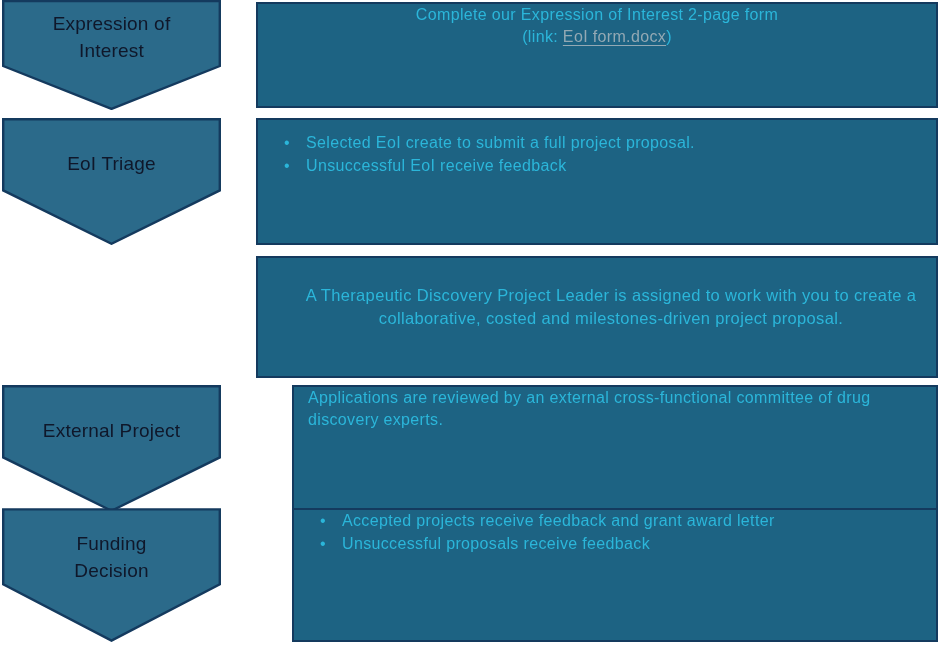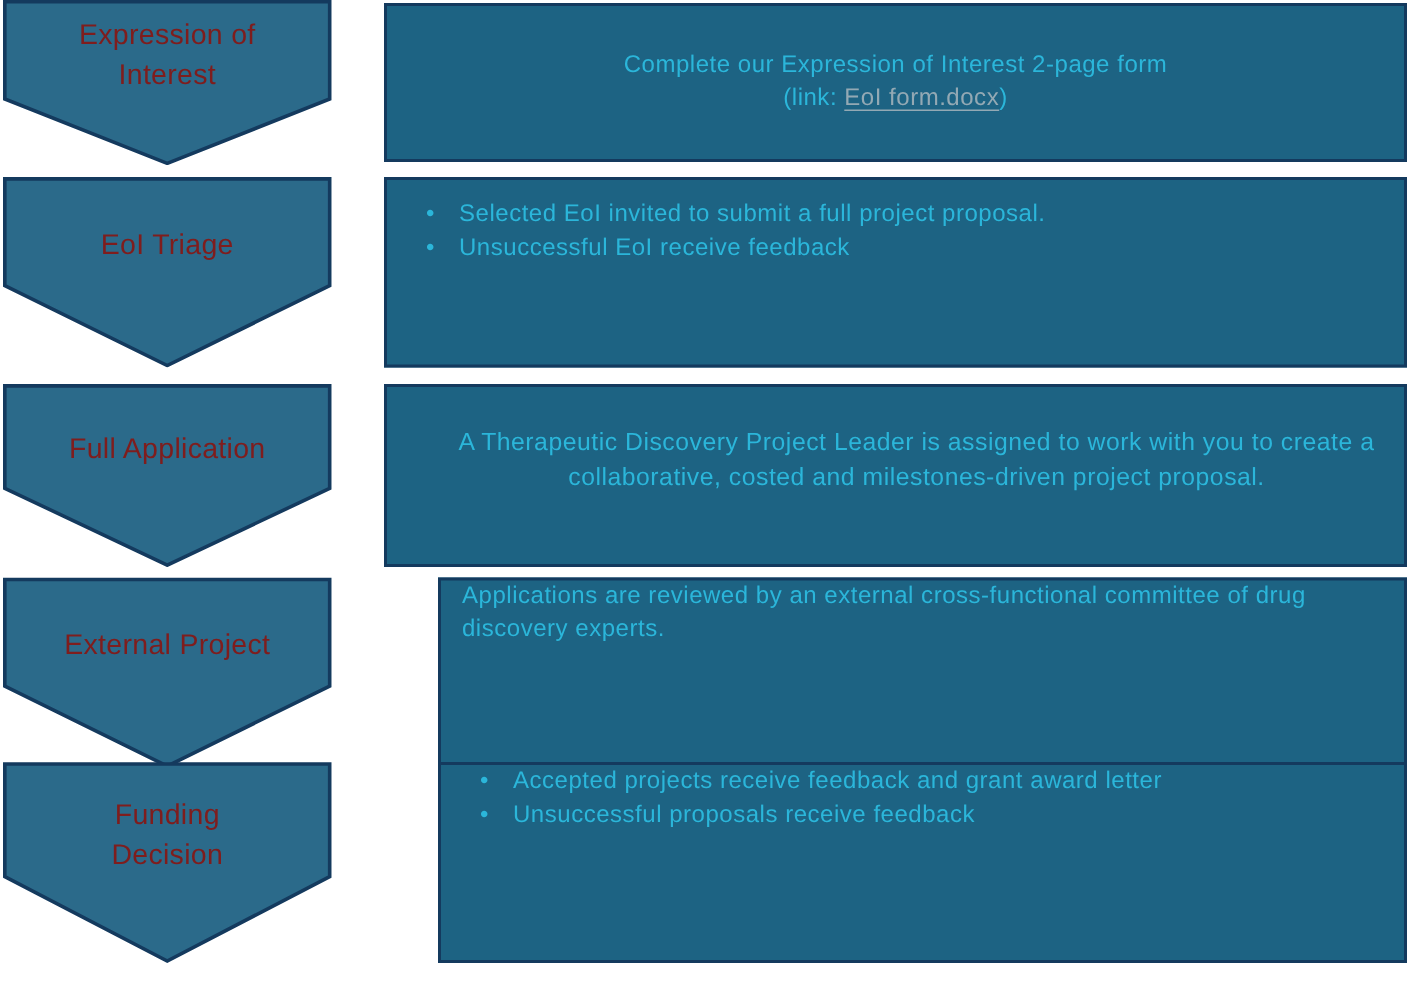--- a/index.html
+++ b/index.html
@@ -14,30 +14,30 @@
   .row3{top:256px;height:122px;}
   .row4{top:385px;height:127px;}
   .row5{top:508px;height:134px;}
 
   
   .arrow{position:absolute;left:1px;top:0;width:221px;height:100%;}
   .arrow svg{position:absolute;inset:0;width:100%;height:100%;display:block;}
   .arrow-label{
     position:absolute;inset:0;display:flex;align-items:center;justify-content:center;
     padding:0 36px 16% 36px;text-align:center;
-    color:#7f1d1d;font-size:19px;line-height:1.45;letter-spacing:.2px;
+    color:#0f172a;font-size:19px;line-height:1.45;letter-spacing:.2px;
   }
 
   
   .box{
     position:absolute;left:256px;right:1px;top:0;bottom:0;
     background:#1d6383;border:2px solid #143a5e;box-sizing:border-box;
     color:#2bb6da;font-size:16px;line-height:22px;letter-spacing:.35px;
   }
-  .box-center{display:flex;flex-direction:column;align-items:center;justify-content:center;text-align:center;}
+  .box-center{display:flex;flex-direction:column;align-items:center;text-align:center;}
   .row1 .box{top:2px;bottom:2px;}
   .row3 .box{justify-content:flex-start;padding-top:26px;font-size:16.5px;line-height:23px;padding-left:28px;}
   .box-left{padding:12px 14px;}
   .box-vcenter{display:flex;flex-direction:column;justify-content:flex-start;padding:0 14px;margin-left:36px;}
   .para{margin:0 0 24px 0;}
   .bullets{margin:0;padding:0;list-style:none;}
   .bullets li{display:flex;margin:0 0 1px 0;}
   .dot{width:22px;flex:0 0 22px;padding-left:12px;box-sizing:content-box;}
   .link-line{margin-top:0;}
   a.doc-link{color:#93a9b4;text-decoration:underline;text-underline-offset:3px;}
@@ -62,37 +62,31 @@
   <div class="arrow">
     <svg viewBox="0 0 100 100" preserveAspectRatio="none">
       <polygon points="1,1 99,1 99,57 50,99 1,57" fill="#2b6a8a" stroke="#143a5e" stroke-width="2.4" vector-effect="non-scaling-stroke"></polygon>
     </svg>
     <div class="arrow-label">EoI Triage</div>
   </div>
   <div class="box box-left">
     <ul class="bullets">
       <li>
           <span class="dot">•</span>
-          <span>Selected EoI invited to submit a full project proposal.</span>
+          <span>Selected EoI create to submit a full project proposal.</span>
         </li>
       <li>
           <span class="dot">•</span>
           <span>Unsuccessful EoI receive feedback</span>
         </li>
     </ul>
   </div>
 </div>
 
 <div class="row row3">
-  <div class="arrow">
-    <svg viewBox="0 0 100 100" preserveAspectRatio="none">
-      <polygon points="1,1 99,1 99,57 50,99 1,57" fill="#2b6a8a" stroke="#143a5e" stroke-width="2.4" vector-effect="non-scaling-stroke"></polygon>
-    </svg>
-    <div class="arrow-label">Full Application</div>
-  </div>
   <div class="box box-center">
     <div style="padding:0 10px;">A Therapeutic Discovery Project Leader is assigned to work with you to create a collaborative, costed and milestones-driven project proposal.</div>
   </div>
 </div>
 
 <div class="row row4">
   <div class="arrow">
     <svg viewBox="0 0 100 100" preserveAspectRatio="none">
       <polygon points="1,1 99,1 99,57 50,99 1,57" fill="#2b6a8a" stroke="#143a5e" stroke-width="2.4" vector-effect="non-scaling-stroke"></polygon>
     </svg>

